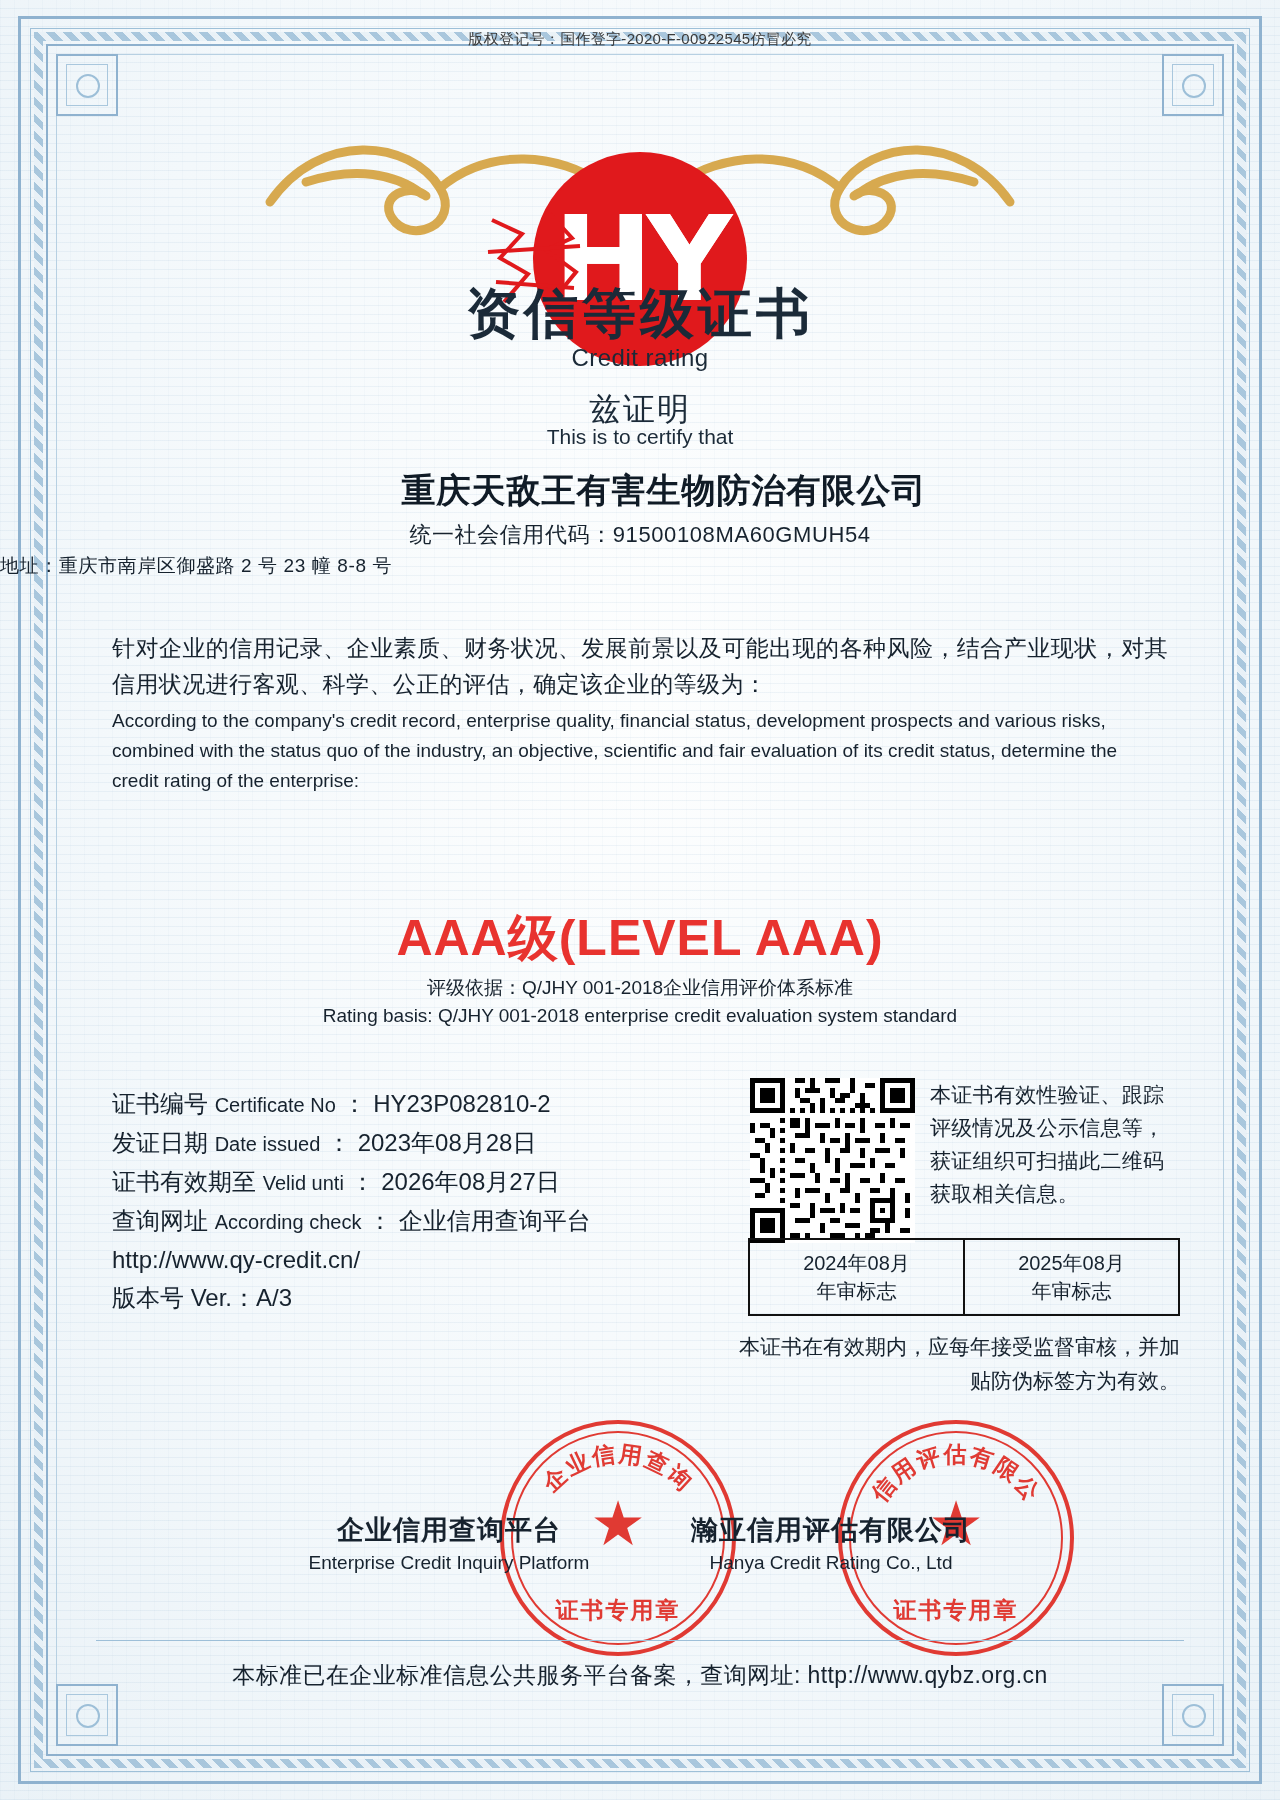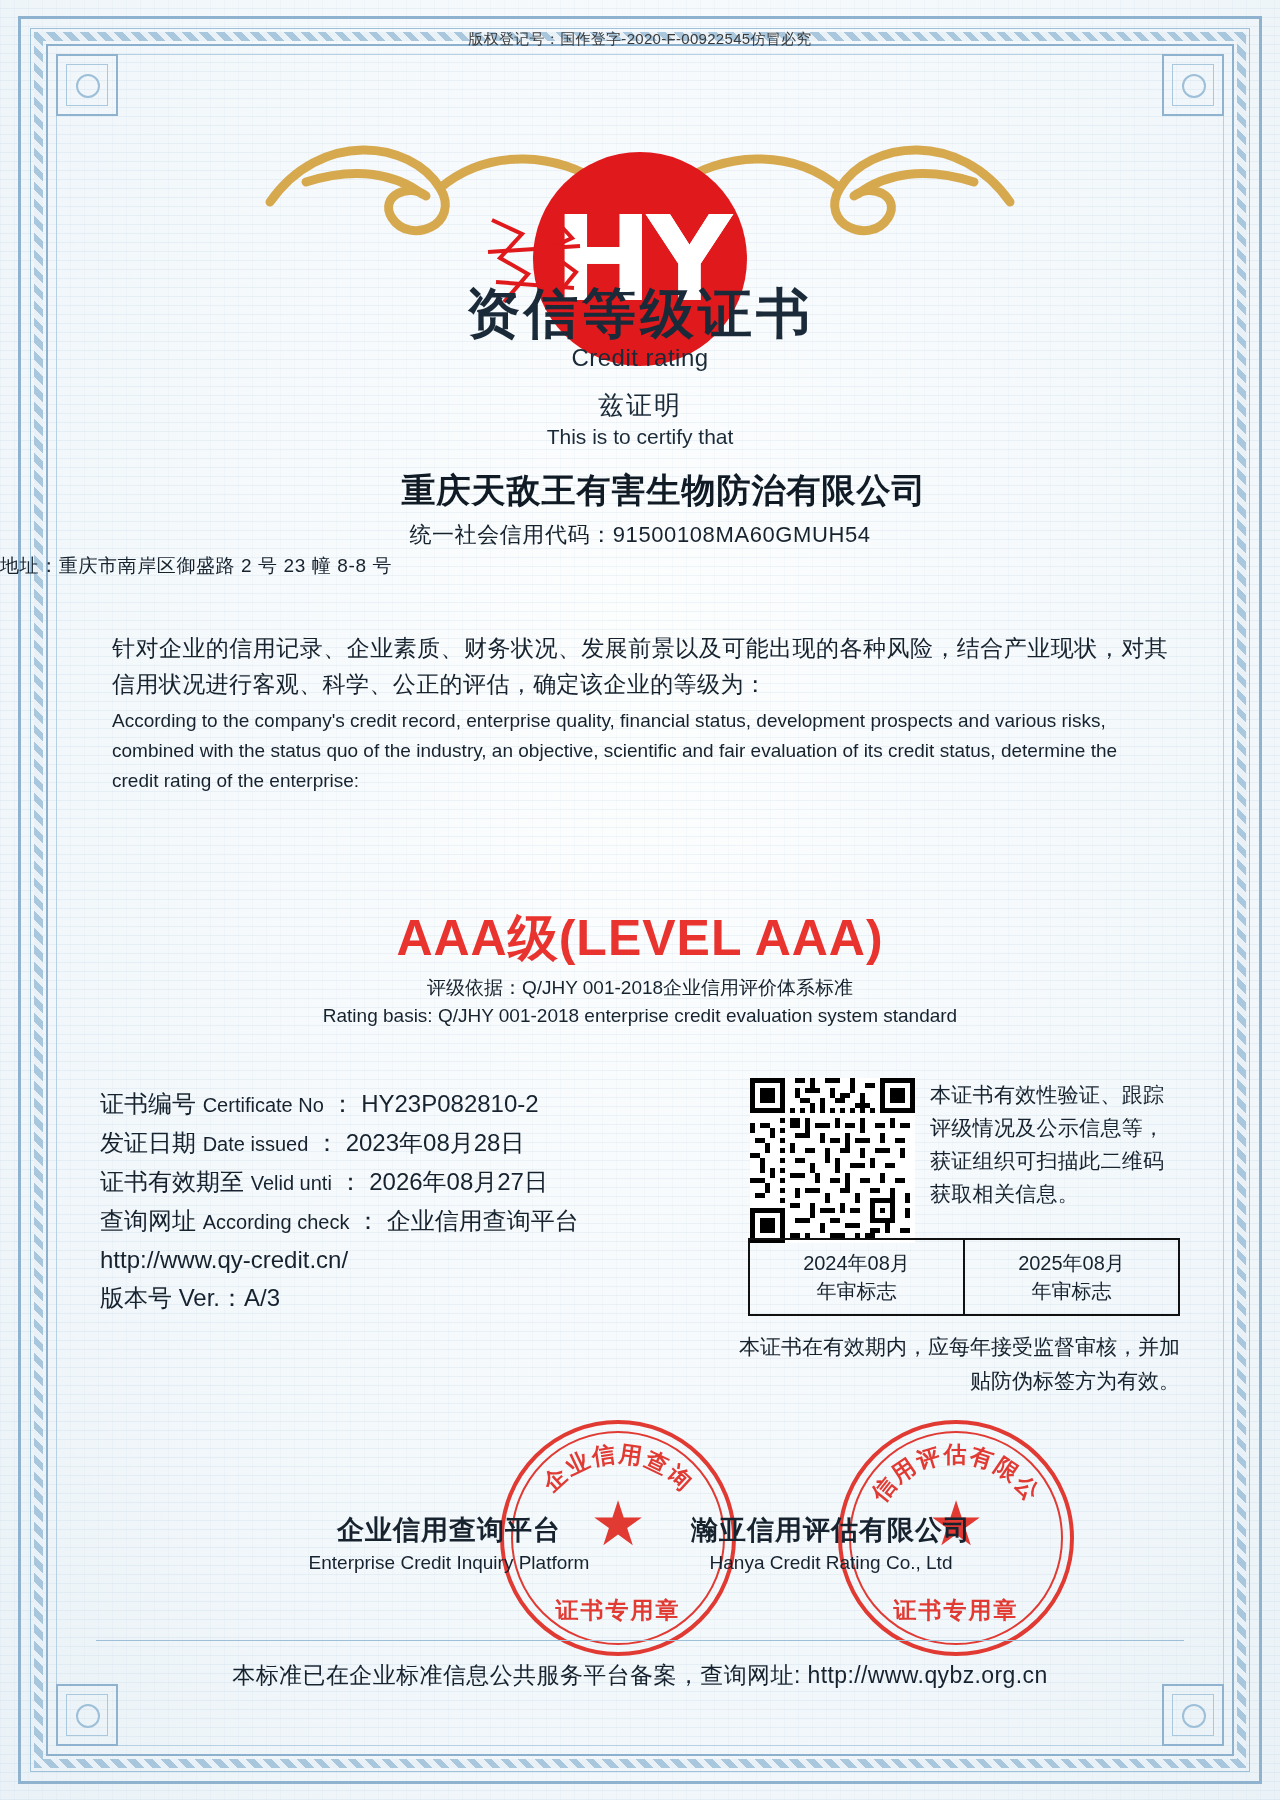--- a/index.html
+++ b/index.html
@@ -68,21 +68,21 @@
     position:absolute;top:278px;left:0;right:0;text-align:center;
     font-size:54px;font-weight:bold;color:#1b2a38;letter-spacing:4px;
     font-family:"DejaVu Sans","Liberation Sans",sans-serif;
   }
   .title-en{
     position:absolute;top:344px;left:0;right:0;text-align:center;
     font-size:24px;color:#1b2a38;letter-spacing:.5px;
   }
   .certify-zh{
     position:absolute;top:388px;left:0;right:0;text-align:center;
-    font-size:26px;color:#1b2a38;letter-spacing:2px;
+    font-size:32px;color:#1b2a38;letter-spacing:2px;
   }
   .certify-en{
     position:absolute;top:425px;left:0;right:0;text-align:center;
     font-size:21px;color:#1b2a38;
   }
   .company{
     position:absolute;top:468px;left:0;right:0;text-align:center;
     font-size:34px;font-weight:bold;color:#101b26;letter-spacing:1px;padding-left:48px;
   }
   .code-line{
@@ -118,21 +118,21 @@
   .basis-en{
     position:absolute;top:1005px;left:0;right:0;text-align:center;
     font-size:19px;color:#16222e;
   }
 
   
   .details{
     position:absolute;left:100px;top:1085px;width:610px;
     font-size:24px;line-height:38px;color:#16222e;
   }
-  .details .row{white-space:nowrap;}
+  .details .row{white-space:nowrap;margin-left:12px;}
   .details .lbl-en{font-size:20px;}
   .details .url{font-size:24px;}
 
   
   .qr-wrap{
     position:absolute;left:750px;top:1078px;width:165px;height:165px;background:#fff;
   }
   .qr-wrap svg{display:block;}
   .right-note{
     position:absolute;left:930px;top:1078px;width:250px;

